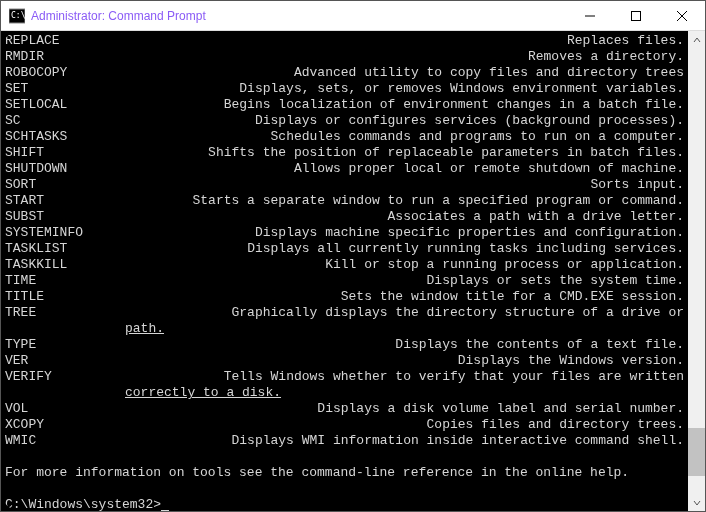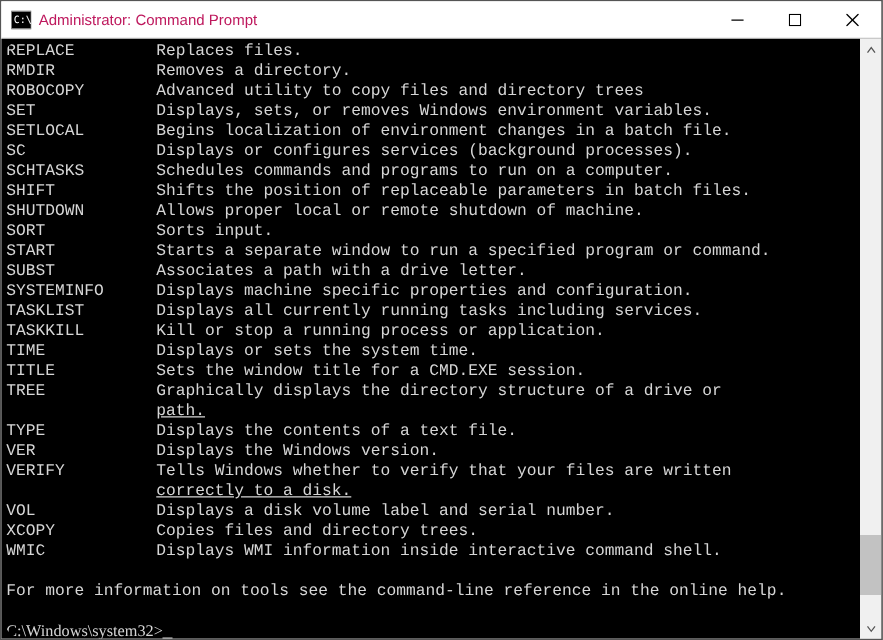--- a/index.html
+++ b/index.html
@@ -23,21 +23,21 @@
   height: 16px;
   margin-left: 8px;
   margin-right: 6px;
   display: flex;
   align-items: center;
   justify-content: center;
 }
 .titlebar-icon svg { display: block; }
 .titlebar-title {
   font-size: 12px;
-  color: #be185d;
+  color: #8b5cf6;
   flex: 0 0 auto;
 }
 .titlebar-spacer { flex: 1; }
 .win-btn {
   width: 46px;
   height: 30px;
   display: flex;
   align-items: center;
   justify-content: center;
   font-family: 'Segoe UI', sans-serif;
@@ -57,23 +57,23 @@
   font-family: Consolas, 'Courier New', monospace;
   font-size: 13px;
   line-height: 16px;
   color: #d6d6d6;
   white-space: pre;
   overflow: hidden;
   border-radius: 20px;
 }
 .cmd-row { display: flex; }
 .cmd-name { width: 120px; flex-shrink: 0; }
-.cmd-desc { flex: 1; white-space: pre-wrap; }
+.cmd-desc { flex: 1; white-space: pre-wrap; text-align: right; }
 .cmd-desc-cont { padding-left: 120px; white-space: pre-wrap; text-decoration: underline; }
-.prompt-row { white-space: pre; font-family: Liberation Serif, serif; }
+.prompt-row { white-space: pre; }
 .cursor {
   display: inline-block;
   width: 8px;
   height: 14px;
   vertical-align: text-bottom;
   border-bottom: 2px solid #d6d6d6;
 }
 .scrollbar {
   width: 17px;
   background: #f0f0f0;

